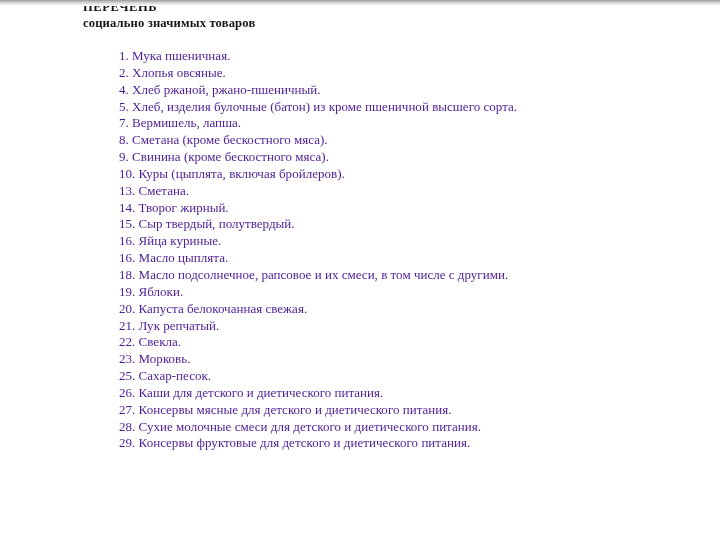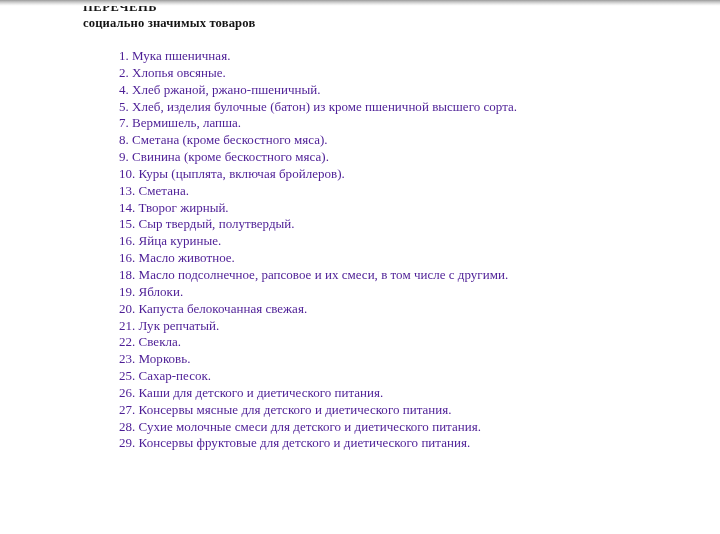--- a/index.html
+++ b/index.html
@@ -104,21 +104,21 @@
       <li class="goods-item"><span class="num">4.</span> <span class="label">Хлеб ржаной, ржано-пшеничный.</span></li>
       <li class="goods-item"><span class="num">5.</span> <span class="label">Хлеб, изделия булочные (батон) из кроме пшеничной высшего сорта.</span></li>
       <li class="goods-item"><span class="num">7.</span> <span class="label">Вермишель, лапша.</span></li>
       <li class="goods-item"><span class="num">8.</span> <span class="label">Сметана (кроме бескостного мяса).</span></li>
       <li class="goods-item"><span class="num">9.</span> <span class="label">Свинина (кроме бескостного мяса).</span></li>
       <li class="goods-item"><span class="num">10.</span> <span class="label">Куры (цыплята, включая бройлеров).</span></li>
       <li class="goods-item"><span class="num">13.</span> <span class="label">Сметана.</span></li>
       <li class="goods-item"><span class="num">14.</span> <span class="label">Творог жирный.</span></li>
       <li class="goods-item"><span class="num">15.</span> <span class="label">Сыр твердый, полутвердый.</span></li>
       <li class="goods-item"><span class="num">16.</span> <span class="label">Яйца куриные.</span></li>
-      <li class="goods-item"><span class="num">16.</span> <span class="label">Масло животное.</span></li>
+      <li class="goods-item"><span class="num">16.</span> <span class="label">Масло цыплята.</span></li>
       <li class="goods-item"><span class="num">18.</span> <span class="label">Масло подсолнечное, рапсовое и их смеси, в том числе с другими.</span></li>
       <li class="goods-item"><span class="num">19.</span> <span class="label">Яблоки.</span></li>
       <li class="goods-item"><span class="num">20.</span> <span class="label">Капуста белокочанная свежая.</span></li>
       <li class="goods-item"><span class="num">21.</span> <span class="label">Лук репчатый.</span></li>
       <li class="goods-item"><span class="num">22.</span> <span class="label">Свекла.</span></li>
       <li class="goods-item"><span class="num">23.</span> <span class="label">Морковь.</span></li>
       <li class="goods-item"><span class="num">25.</span> <span class="label">Сахар-песок.</span></li>
       <li class="goods-item"><span class="num">26.</span> <span class="label">Каши для детского и диетического питания.</span></li>
       <li class="goods-item"><span class="num">27.</span> <span class="label">Консервы мясные для детского и диетического питания.</span></li>
       <li class="goods-item"><span class="num">28.</span> <span class="label">Сухие молочные смеси для детского и диетического питания.</span></li>

